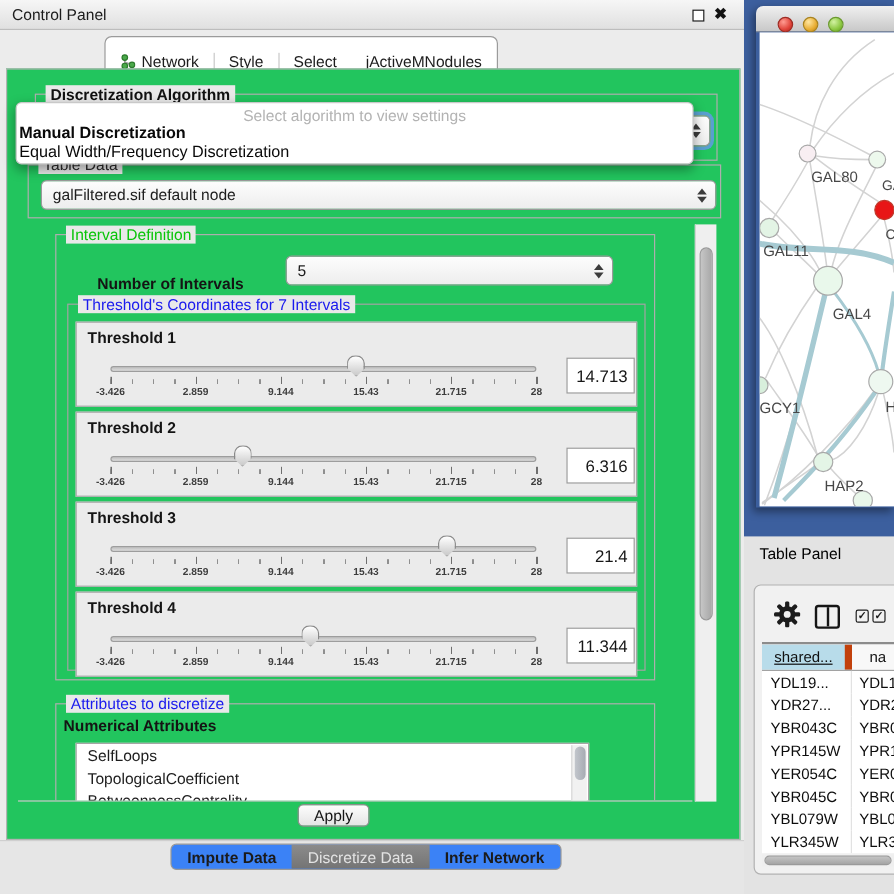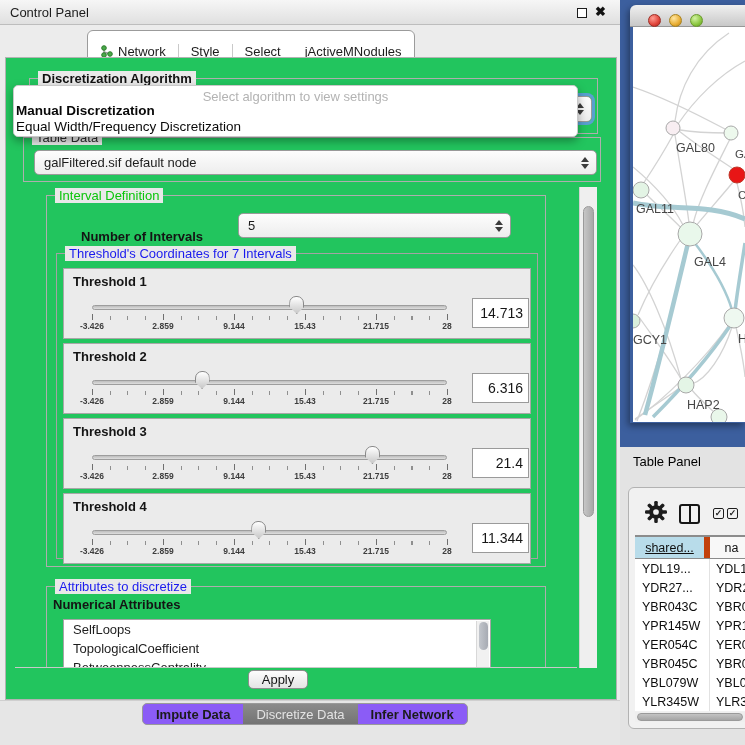--- a/index.html
+++ b/index.html
@@ -77,21 +77,21 @@
 
   
   #algo-popup { position:absolute; left:13px; top:85px; width:565px; height:52px; background:#fff;
     border:1px solid #c9c9c9; border-radius:5px; box-shadow:0 4px 10px rgba(0,0,0,.35); z-index:40; overflow:hidden; }
   #algo-popup .ph { text-align:center; color:#b3b3b3; font-size:13px; padding-top:3px; height:17px; }
   #algo-popup .opt { font-size:13.5px; color:#090909; padding-left:2px; height:16px; line-height:16px; }
   #algo-popup .opt.bold { font-weight:bold; }
 
   
   #bottom-tabs { position:absolute; left:142px; top:703px; height:22px; display:flex;
-    background:#8b5cf6; border:1px solid #999; border-radius:5px; overflow:hidden; font-size:13px; z-index:5; }
+    background:#3b82f6; border:1px solid #999; border-radius:5px; overflow:hidden; font-size:13px; z-index:5; }
   #bottom-tabs .seg { padding:0 13px; font-weight:bold; color:#1b1b1b; }
   #bottom-tabs .seg.selected { background:linear-gradient(#8b8b8b,#747474); color:#e3e3e3; font-weight:normal; }
   #bottom-strip { position:absolute; left:0; top:700px; width:620px; height:45px; background:#e6e6e6; border-top:1px solid #cfcfcf; }
 
   
   #right-panel { position:absolute; left:620px; top:0; width:125px; height:745px; background:#e3e3e3; }
   #desktop-blue { position:absolute; left:0; top:0; width:125px; height:447px; background:#3c5f9e; }
   #net-window { position:absolute; left:10px; top:5px; width:115px; height:418px; border-radius:6px 0 0 0;
     box-shadow:-2px 3px 7px rgba(0,0,0,.4);text-align:center; }
   #net-titlebar { position:absolute; left:0; top:0; width:115px; height:22px; border-radius:6px 0 0 0;

